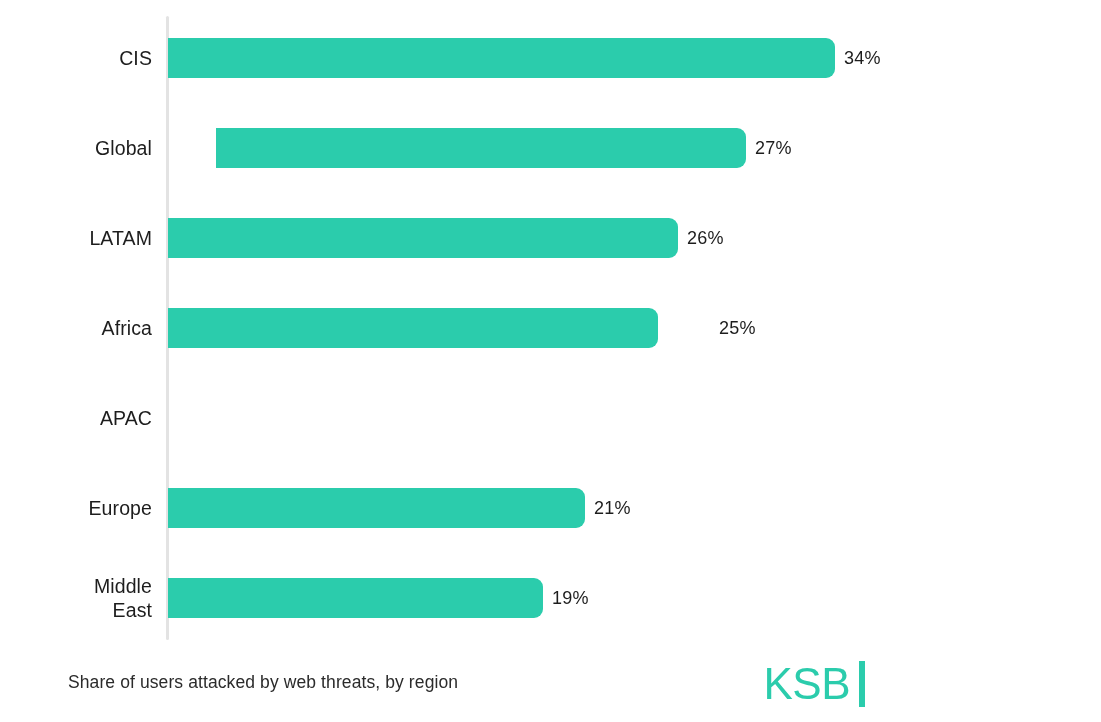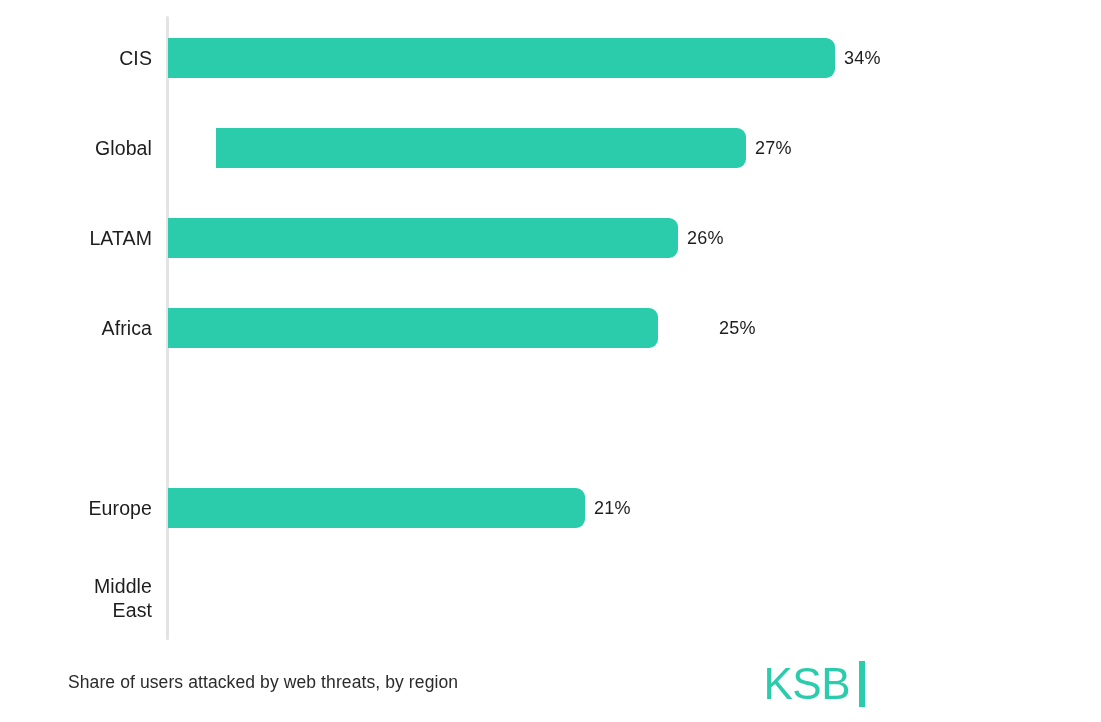--- a/index.html
+++ b/index.html
@@ -162,33 +162,38 @@
 
     <div class="bar-row" style="top:308px;">
       <div class="bar-label single">Africa</div>
       <div class="bar-track" style="width:542px;text-decoration:underline;">
         <div class="bar-rect" style="width:490px;"></div>
         <div class="bar-value">25%</div>
       </div>
     </div>
 
     <div class="bar-row" style="top:398px;">
+      <div class="bar-label single">APAC</div>
     </div>
 
     <div class="bar-row" style="top:488px;">
       <div class="bar-label single">Europe</div>
       <div class="bar-track" style="width:417px;">
         <div class="bar-rect" style="width:417px;"></div>
         <div class="bar-value">21%</div>
       </div>
     </div>
 
     <div class="bar-row" style="top:578px;padding-left:12px;">
       <div class="bar-label double">Middle
 East</div>
+      <div class="bar-track" style="width:375px;">
+        <div class="bar-rect" style="width:375px;"></div>
+        <div class="bar-value">19%</div>
+      </div>
     </div>
 
   </div>
 
   <div id="chart-footer">
     <div id="chart-caption">Share of users attacked by web threats, by region</div>
     <div id="brand-logo">
       <span id="brand-logo-text">KSB</span>
       <span id="brand-logo-bar"></span>
     </div>

